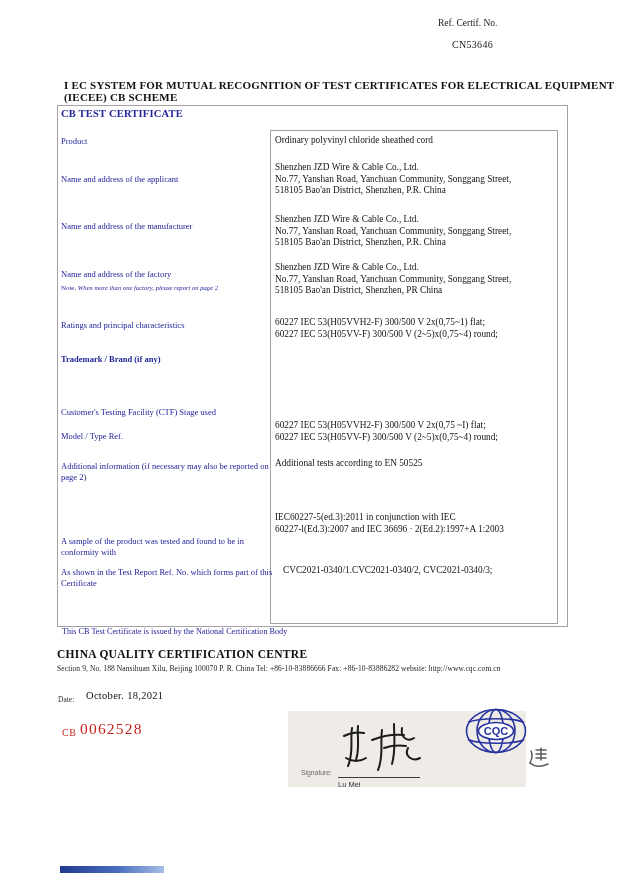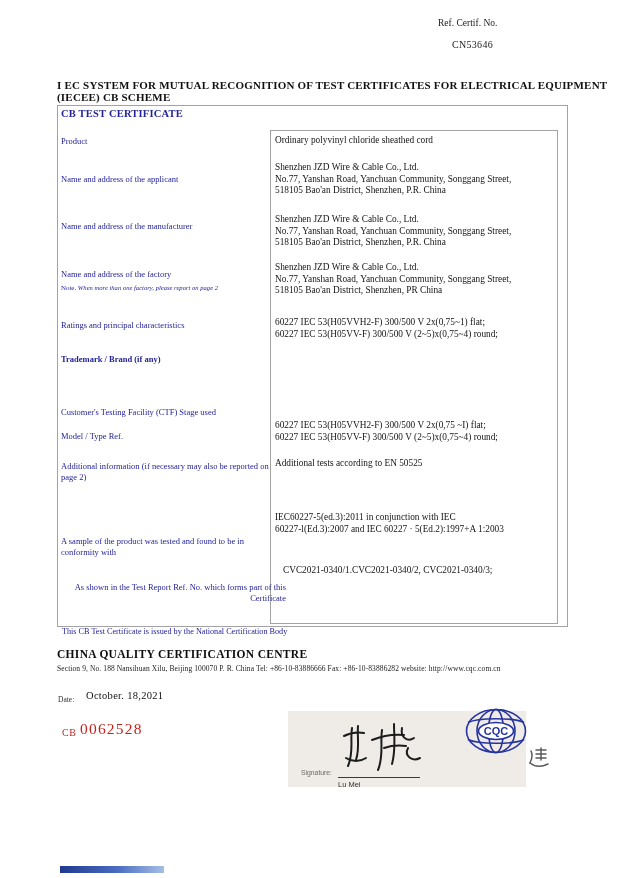--- a/index.html
+++ b/index.html
@@ -4,21 +4,21 @@
 <style>
   html,body{margin:0;padding:0;}
   .page{
     position:relative;width:620px;height:878px;background:#ffffff;
     font-family:"Liberation Serif",serif;color:#141414;overflow:hidden;
   }
   .abs{position:absolute;}
   
   .ref-label{left:438px;top:18px;font-size:9.5px;color:#1b1b1b;}
   .ref-value{left:452px;top:39px;font-size:10px;color:#1b1b1b;letter-spacing:.3px;}
-  .scheme{left:57px;color:#111;font-weight:bold;font-size:11px;letter-spacing:.2px;white-space:nowrap;}
+  .scheme{left:64px;color:#111;font-weight:bold;font-size:11px;letter-spacing:.2px;white-space:nowrap;}
   
   .outer-box{left:57px;top:105px;width:509px;height:520px;border:1.5px solid #a3a3a3;}
   .inner-box{left:270px;top:130px;width:286px;height:492px;border:1.5px solid #a3a3a3;background:#fff;}
   .cert-title{left:61px;top:108px;font-size:10.5px;font-weight:bold;color:#23239b;letter-spacing:.2px;}
   .lbl{left:61px;color:#23239b;font-size:8.5px;line-height:10.5px;}
   .val{left:275px;width:276px;color:#141414;font-size:9.3px;line-height:11.6px;}
   .note{left:61px;color:#23239b;font-size:6.9px;}
   .note i{font-size:6.6px;}
   .issued{left:62px;top:627px;color:#23239b;font-size:8.2px;}
   
@@ -54,21 +54,21 @@
   <div class="abs lbl" style="top:174px;">Name and address of the applicant</div>
   <div class="abs lbl" style="top:221px;">Name and address of the manufacturer</div>
   <div class="abs lbl" style="top:269px;">Name and address of the factory</div>
   <div class="abs note" style="top:284px;"><span>Note.</span> <i>When more than one factory, please report on page 2</i></div>
   <div class="abs lbl" style="top:320px;">Ratings and principal characteristics</div>
   <div class="abs lbl" style="top:354px;font-weight:bold;">Trademark / Brand (if any)</div>
   <div class="abs lbl" style="top:407px;">Customer's Testing Facility (CTF) Stage used</div>
   <div class="abs lbl" style="top:431px;">Model / Type Ref.</div>
   <div class="abs lbl" style="top:461px;width:225px;">Additional information (if necessary may also be reported on page 2)</div>
   <div class="abs lbl" style="top:536px;width:218px;">A sample of the product was tested and found to be in conformity with</div>
-  <div class="abs lbl" style="top:582px;width:225px;text-align:right;">As shown in the Test Report Ref. No. which forms part of this Certificate</div>
+  <div class="abs lbl" style="top:567px;width:225px;">As shown in the Test Report Ref. No. which forms part of this Certificate</div>
 
   <div class="abs val" style="top:135px;">Ordinary polyvinyl chloride sheathed cord</div>
 
   <div class="abs val" style="top:162px;">
     <div>Shenzhen JZD Wire &amp; Cable Co., Ltd.</div>
     <div>No.77, Yanshan Road, Yanchuan Community, Songgang Street,</div>
     <div>518105 Bao'an District, Shenzhen, P.R. China</div>
   </div>
 
   <div class="abs val" style="top:214px;">
@@ -90,21 +90,21 @@
 
   <div class="abs val" style="top:420px;">
     <div>60227 IEC 53(H05VVH2-F) 300/500 V 2x(0,75 ~I) flat;</div>
     <div>60227 IEC 53(H05VV-F) 300/500 V (2~5)x(0,75~4) round;</div>
   </div>
 
   <div class="abs val" style="top:458px;">Additional tests according to EN 50525</div>
 
   <div class="abs val" style="top:512px;">
     <div>IEC60227-5(ed.3):2011 in conjunction with IEC</div>
-    <div>60227-l(Ed.3):2007 and IEC 60227 · 5(Ed.2):1997+A 1:2003</div>
+    <div>60227-l(Ed.3):2007 and IEC 36696 · 2(Ed.2):1997+A 1:2003</div>
   </div>
 
   <div class="abs val" style="top:565px;left:283px;">CVC2021-0340/1.CVC2021-0340/2, CVC2021-0340/3;</div>
 
   <div class="abs issued">This CB Test Certificate is issued by the National Certification Body</div>
 
   <div class="abs org-name">CHINA QUALITY CERTIFICATION CENTRE</div>
   <div class="abs org-address">Section 9, No. 188 Nansihuan Xilu, Beijing 100070 P. R. China Tel: +86-10-83886666 Fax: +86-10-83886282 website: http://www.cqc.com.cn</div>
 
   <div class="abs date-label">Date:</div>

